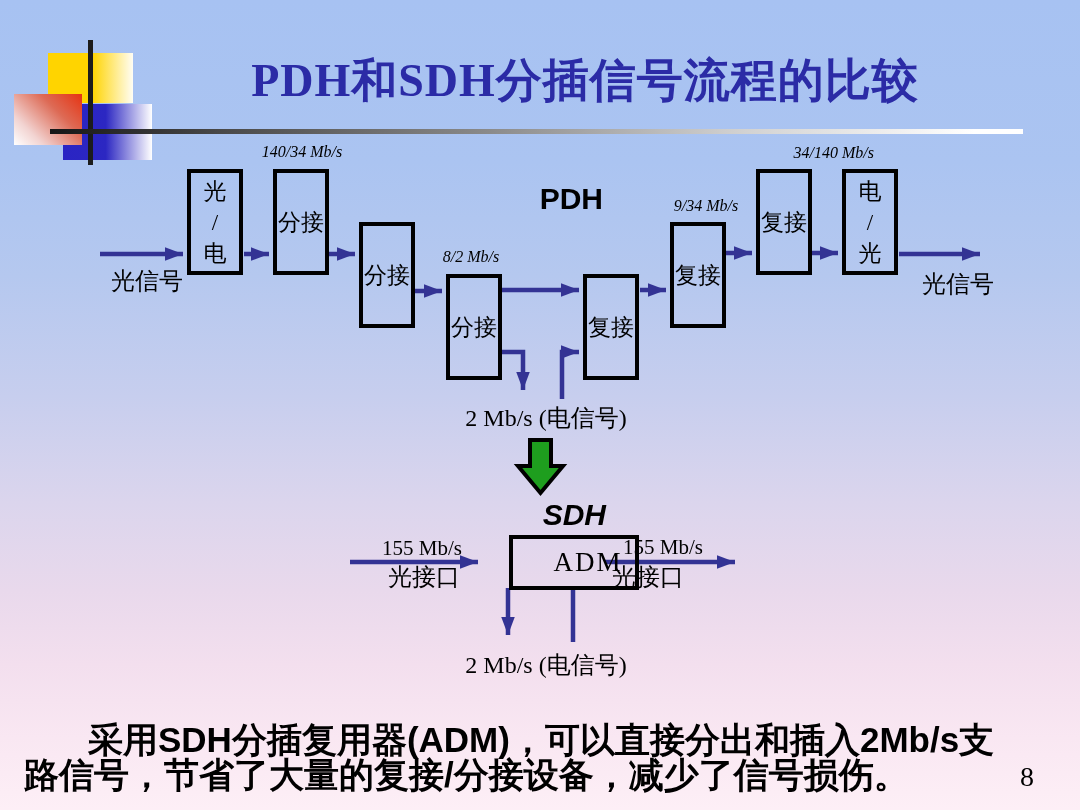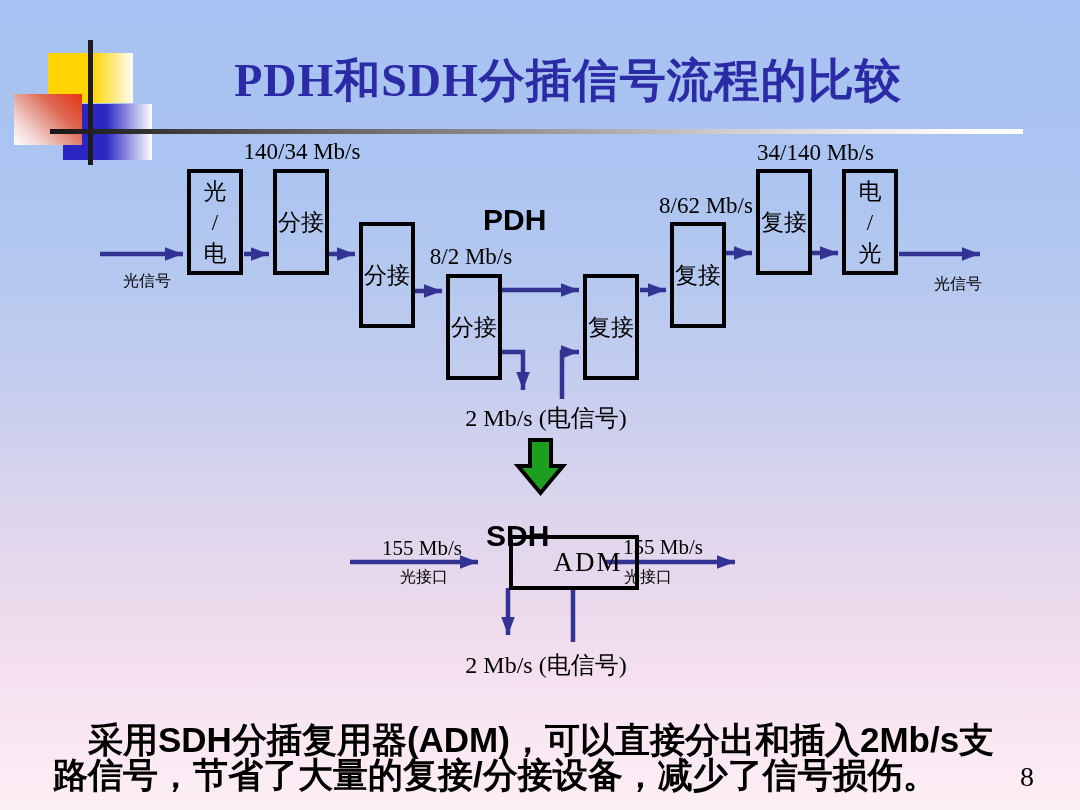--- a/index.html
+++ b/index.html
@@ -19,72 +19,72 @@
     background:linear-gradient(to right,#ffd400 0%,#ffd400 52%,#fffdf4 100%);}
   .deco-blue{left:63px;top:104px;width:89px;height:56px;z-index:2;
     background:linear-gradient(to right,#2a24c4 0%,#2c27c2 48%,#ffffff 100%);}
   .deco-red{left:14px;top:94px;width:68px;height:51px;z-index:3;
     background:linear-gradient(225deg,#e63312 0%,#dd6a55 35%,#f2d3d1 75%,#ffffff 100%);}
   .deco-vline{left:88px;top:40px;width:5px;height:125px;background:#1c1c1c;z-index:4;}
   .rule{position:absolute;left:50px;top:129px;width:973px;height:5px;z-index:4;
     background:linear-gradient(to right,#161616 0%,#4a4a4a 18%,#8a8a8a 45%,#cfcfcf 70%,#ffffff 95%);}
   
   .title{
-    position:absolute;left:88px;top:54px;width:960px;height:54px;
+    position:absolute;left:105px;top:54px;width:960px;height:54px;
     text-align:center;font-weight:bold;font-size:46px;line-height:54px;
     color:#2b2ba6;letter-spacing:1px;z-index:5;
   }
   
   .box{
     position:absolute;box-sizing:border-box;border:4px solid #000;
     display:flex;flex-direction:column;align-items:center;justify-content:center;
     font-size:23px;line-height:31px;text-align:center;z-index:6;
   }
   .b1{left:187px;top:169px;width:56px;height:106px;}
   .b2{left:273px;top:169px;width:56px;height:106px;}
   .b3{left:359px;top:222px;width:56px;height:106px;}
   .b4{left:446px;top:274px;width:56px;height:106px;}
   .b5{left:583px;top:274px;width:56px;height:106px;}
   .b6{left:670px;top:222px;width:56px;height:106px;}
   .b7{left:756px;top:169px;width:56px;height:106px;}
   .b8{left:842px;top:169px;width:56px;height:106px;}
   .adm{left:509px;top:535px;width:130px;height:55px;font-size:27px;letter-spacing:2px;padding-left:28px;}
   
   .lbl{position:absolute;text-align:center;white-space:nowrap;z-index:6;}
-  .rate{font-size:23px;width:160px;height:22px;line-height:22px;}
+  .rate{font-size:16px;width:160px;height:22px;line-height:22px;font-style:italic;}
   .rate0{left:222px;top:141px;}
   .rate1{left:308px;top:194px;}
   .rate2{left:391px;top:246px;}
   .rate3{left:531px;top:246px;}
   .rate4{left:626px;top:195px;}
   .rate5{left:714px;top:142px;text-align:right;}
-  .cjk24{font-size:16px;width:150px;height:26px;line-height:26px;}
+  .cjk24{font-size:24px;width:150px;height:26px;line-height:26px;}
   .opt-left{left:72px;top:268px;}
   .opt-right{left:883px;top:271px;}
   .trib-pdh{left:421px;top:402px;width:250px;font-size:24px;}
   .sdh-rate-left{left:342px;top:536px;font-size:21px;width:160px;}
   .sdh-rate-right{left:583px;top:535px;font-size:21px;width:160px;}
   .port-left{left:349px;top:564px;}
   .port-right{left:573px;top:564px;}
   .trib-sdh{left:421px;top:649px;width:250px;font-size:24px;}
   .section-label{
-    position:absolute;width:120px;text-align:left;z-index:6;
+    position:absolute;width:120px;text-align:right;z-index:6;
     font-family:"Liberation Sans","DejaVu Sans",sans-serif;
-    font-weight:bold;font-size:30px;margin-top:21px;
+    font-weight:bold;font-size:30px;
   }
   .pdh-label{left:483px;top:182px;}
-  .sdh-label{left:486px;top:498px;}
+  .sdh-label{left:486px;top:498px;font-style:italic;}
   
   .caption-line{
     position:absolute;z-index:6;white-space:nowrap;
     font-family:"Liberation Sans","DejaVu Sans",sans-serif;
     font-weight:bold;font-size:35px;color:#000;
   }
   .cap1{left:88px;top:699px;margin-top:18px;}
-  .cap2{left:24px;top:752px;margin-left:29px;}
+  .cap2{left:24px;top:752px;}
   .page-num{position:absolute;left:1020px;top:761px;font-size:28px;z-index:6;}
   
   .wires{position:absolute;left:0;top:0;z-index:5;}
 </style>
 </head>
 <body>
 
 <div class="slide">
 
   <div class="deco deco-yellow"></div>
@@ -146,21 +146,21 @@
     <span>复接</span>
   </div>
   <div class="box b8">
     <span>电</span>
     <span>/</span>
     <span>光</span>
   </div>
 
   <div class="lbl rate rate0">140/34 Mb/s</div>
   <div class="lbl rate rate2">8/2 Mb/s</div>
-  <div class="lbl rate rate4">8/62 Mb/s</div>
+  <div class="lbl rate rate4">9/34 Mb/s</div>
   <div class="lbl rate rate5">34/140 Mb/s</div>
 
   <div class="lbl cjk24 opt-left">光信号</div>
   <div class="lbl cjk24 opt-right">光信号</div>
   <div class="lbl trib-pdh">2 Mb/s (电信号)</div>
 
   <div class="section-label pdh-label">PDH</div>
   <div class="section-label sdh-label">SDH</div>
 
   <div class="box adm">

